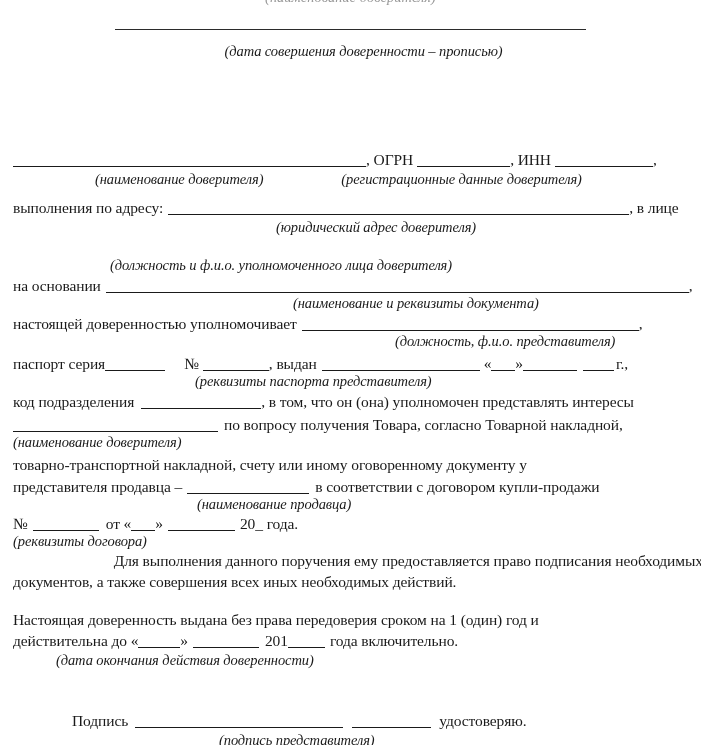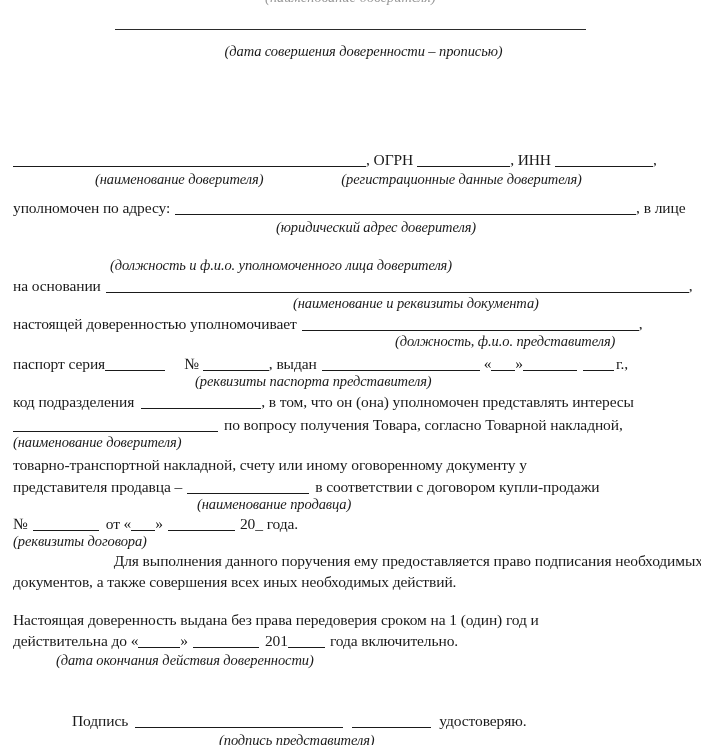--- a/index.html
+++ b/index.html
@@ -91,21 +91,21 @@
 
   <div class="row body-text" style="top:150px;">
     <span class="fill" style="width:353px;"></span><span>, ОГРН</span><span class="fill" style="width:93px; margin-left:4px;"></span><span>, ИНН</span><span class="fill" style="width:98px; margin-left:4px;"></span><span>,</span>
   </div>
 
   <div class="row caption" style="top:170px;">
     <span class="ind" style="margin-left:82px;">(наименование доверителя)</span><span class="ind" style="margin-left:78px;">(регистрационные данные доверителя)</span>
   </div>
 
   <div class="row body-text" style="top:198px;">
-    <span>уполномочен по адресу:</span><span class="fill" style="width:301px; margin-left:5px;"></span><span class="fill" style="width:29px;"></span><span class="fill" style="width:131px;"></span><span>, в лице</span>
+    <span>выполнения по адресу:</span><span class="fill" style="width:301px; margin-left:5px;"></span><span class="fill" style="width:29px;"></span><span class="fill" style="width:131px;"></span><span>, в лице</span>
   </div>
 
   <div class="row caption" style="top:218px;">
     <span class="ind" style="margin-left:263px;">(юридический адрес доверителя)</span>
   </div>
 
 
   <div class="row caption" style="top:256px;">
     <span class="ind" style="margin-left:97px;">(должность и ф.и.о. уполномоченного лица доверителя)</span>
   </div>

